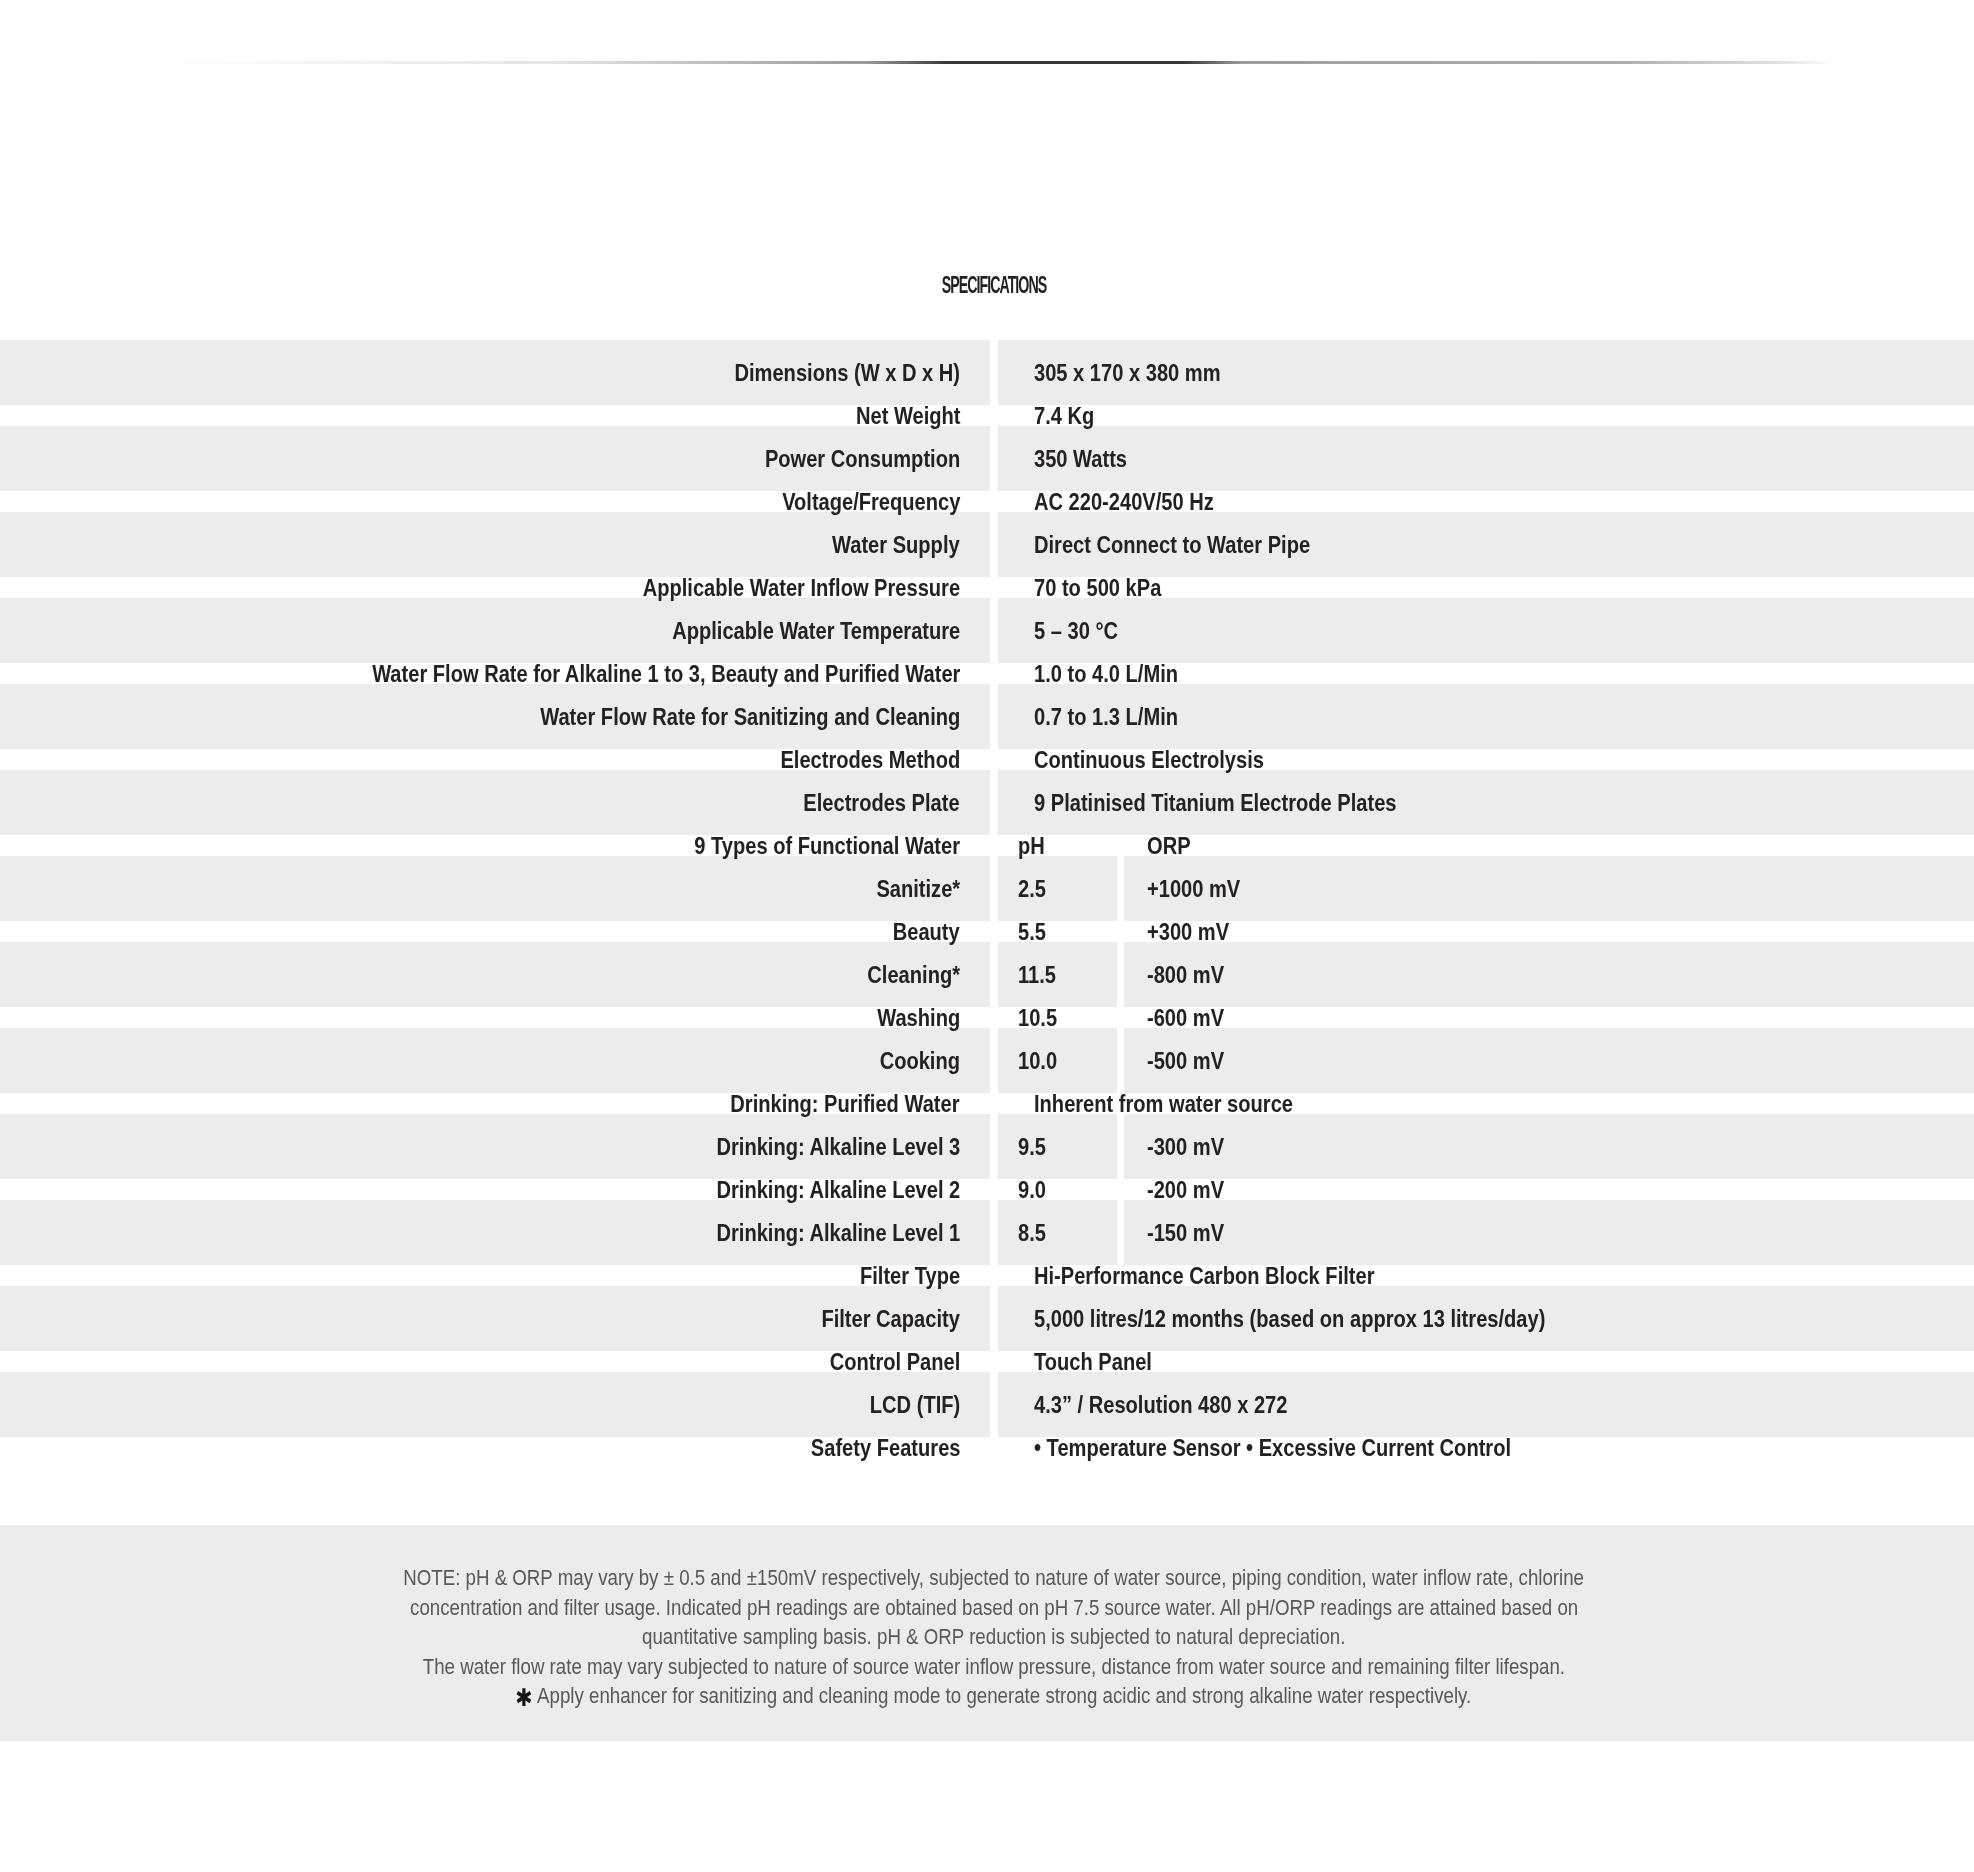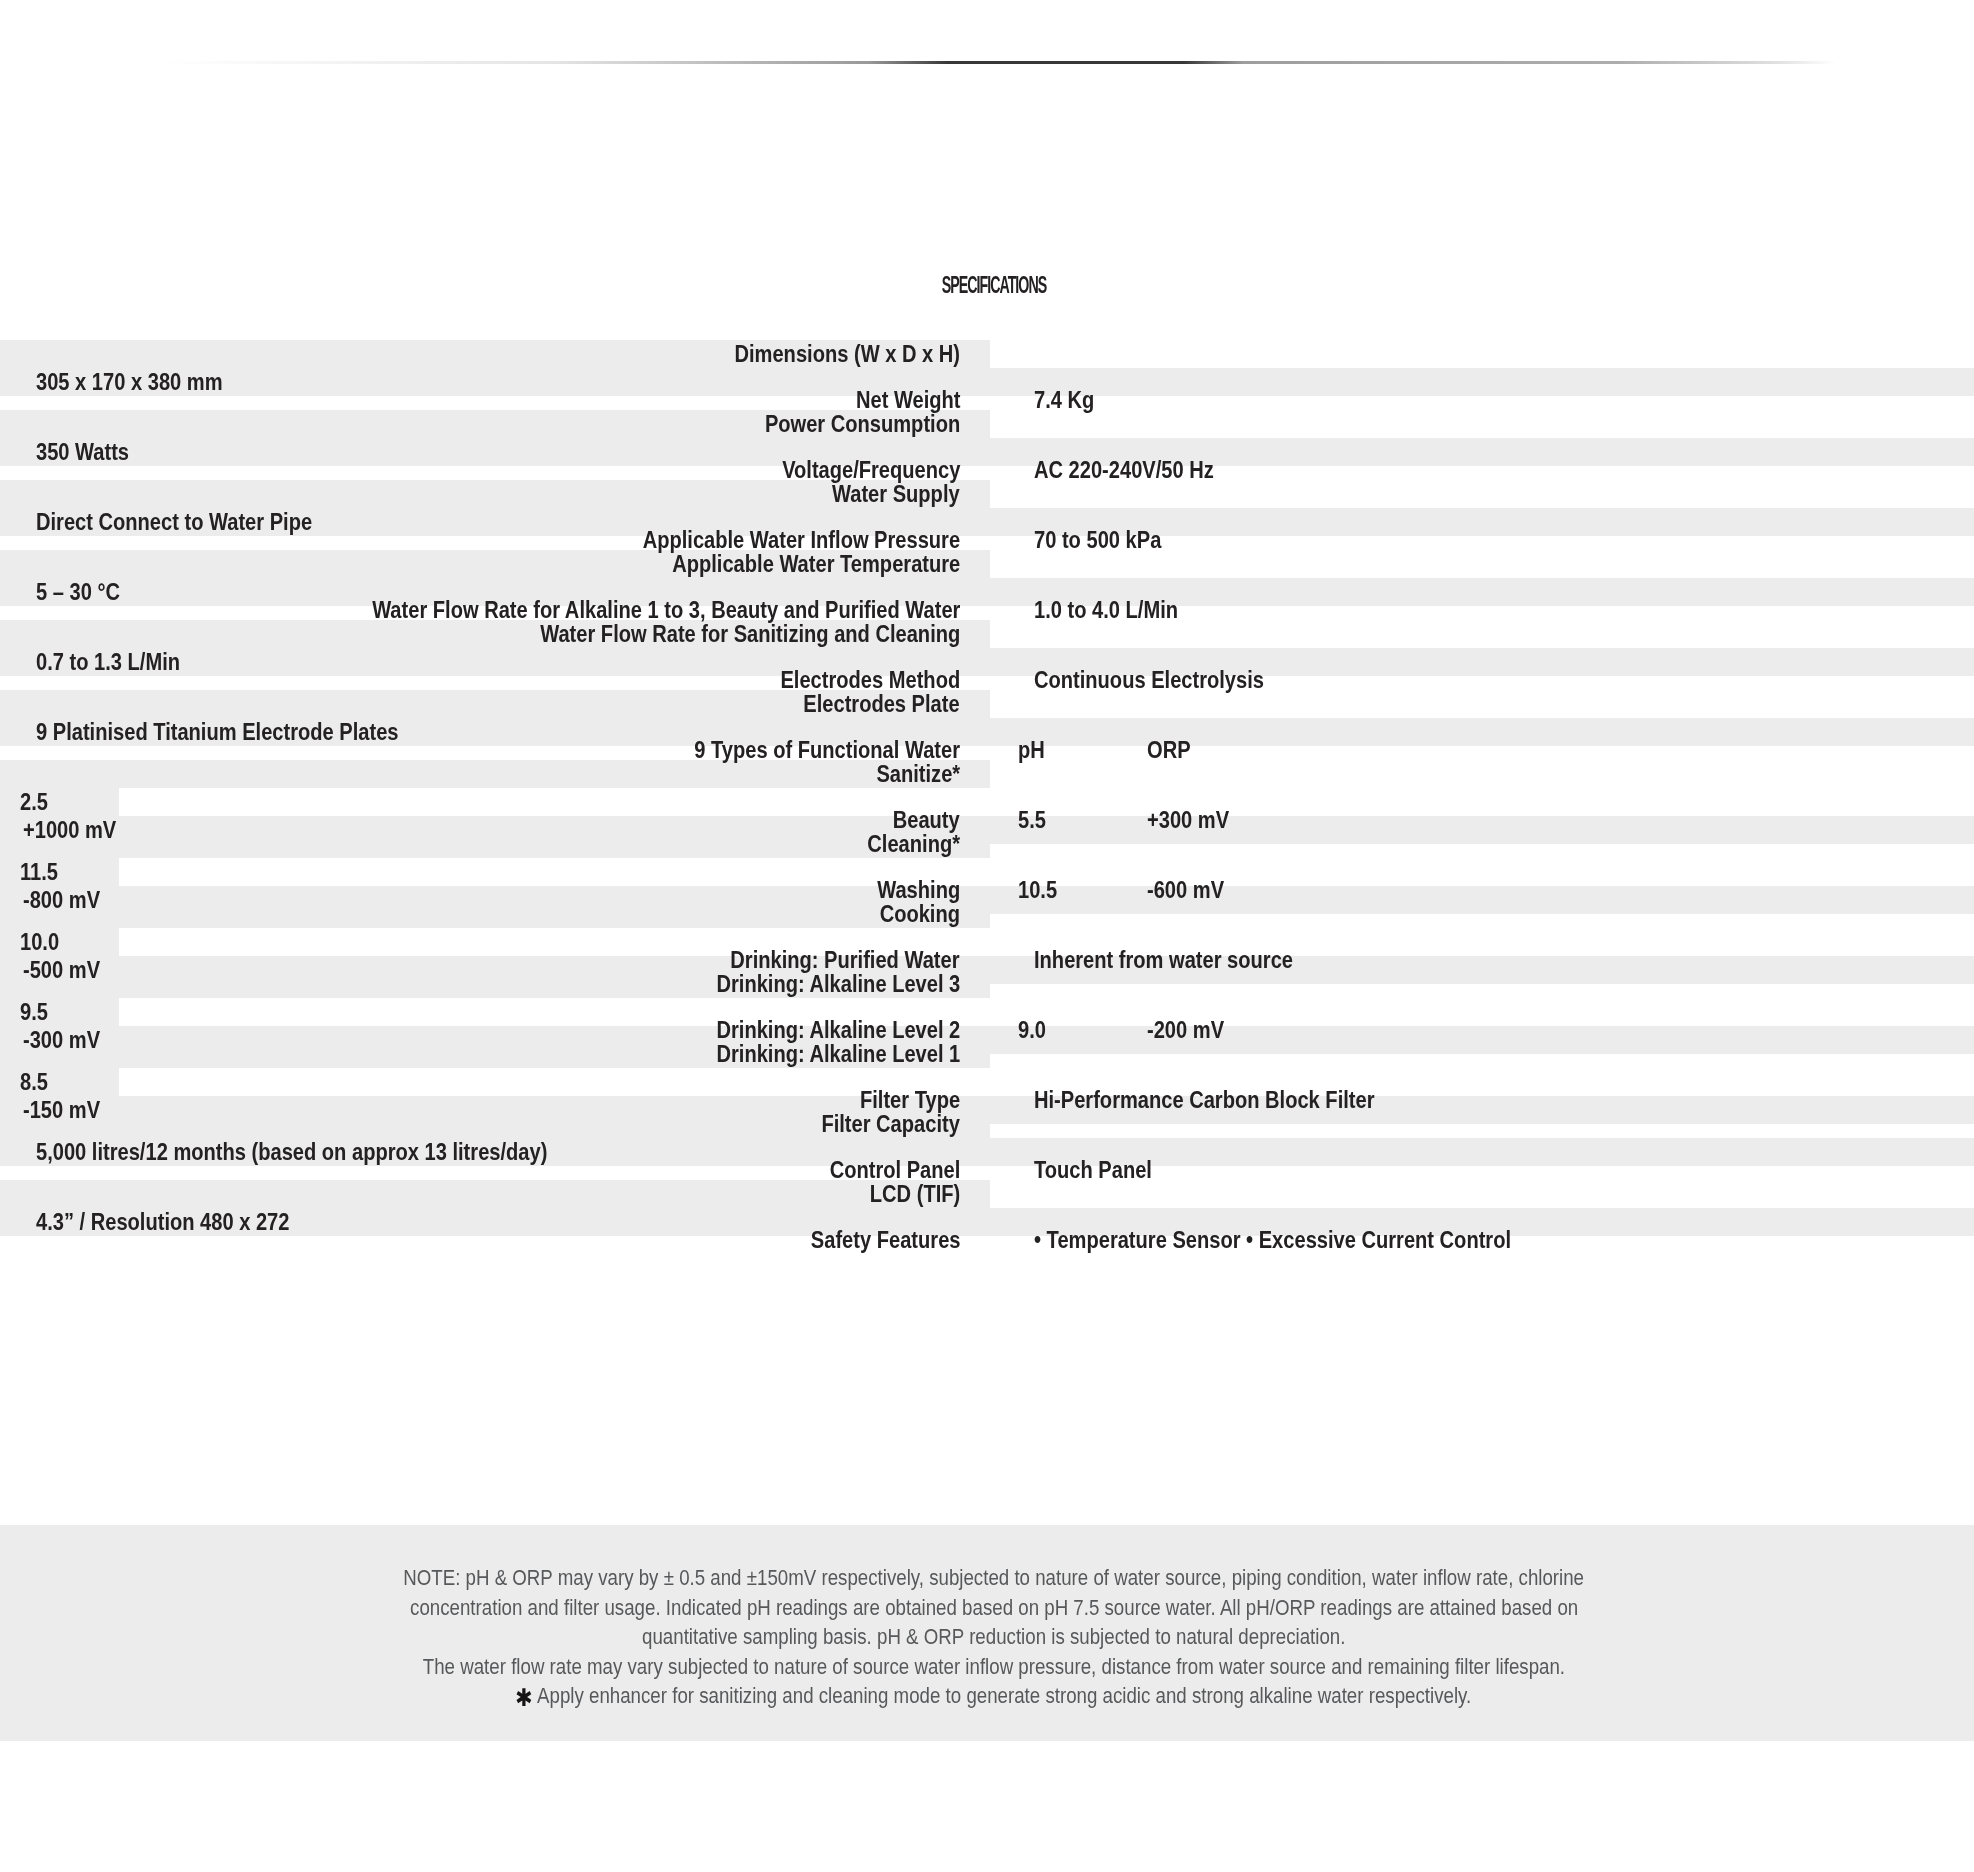--- a/index.html
+++ b/index.html
@@ -38,21 +38,21 @@
     letter-spacing:-1.7px;
   }
   .page-title .tx{
     display:inline-block;white-space:nowrap;
     transform:scaleX(0.58);transform-origin:50% 50%;
   }
   .spec-table{
     position:absolute;top:340px;left:0;width:1974px;
   }
   .row{display:flex;width:100%;}
-  .row.gray{height:49px;flex-direction:column;}
+  .row.gray{height:65px;}
   .row.white{height:21px;}
   .cell{display:flex;align-items:center;box-sizing:border-box;}
   .gray .cell{background:var(--stripe);}
   .c-label{width:990px;justify-content:flex-end;padding-right:30px;}
   .gutter{width:7.6px;background:transparent;}
   .c-value{flex:1;padding-left:36px;}
   .c-ph{width:119px;padding-left:20px;}
   .c-orp{flex:1;padding-left:23px;}
   .tx{
     display:inline-block;white-space:nowrap;

